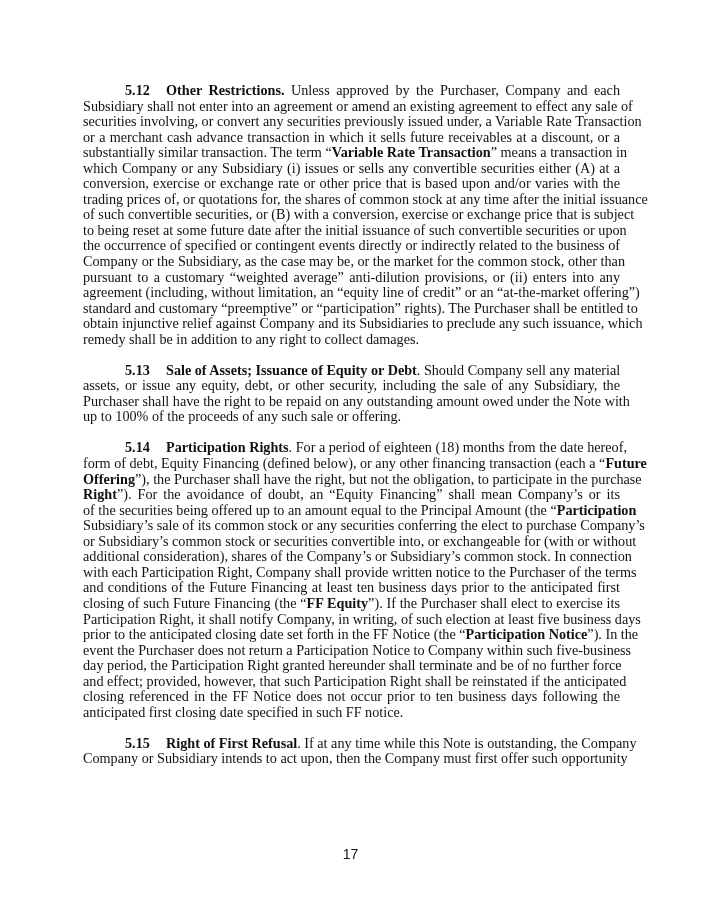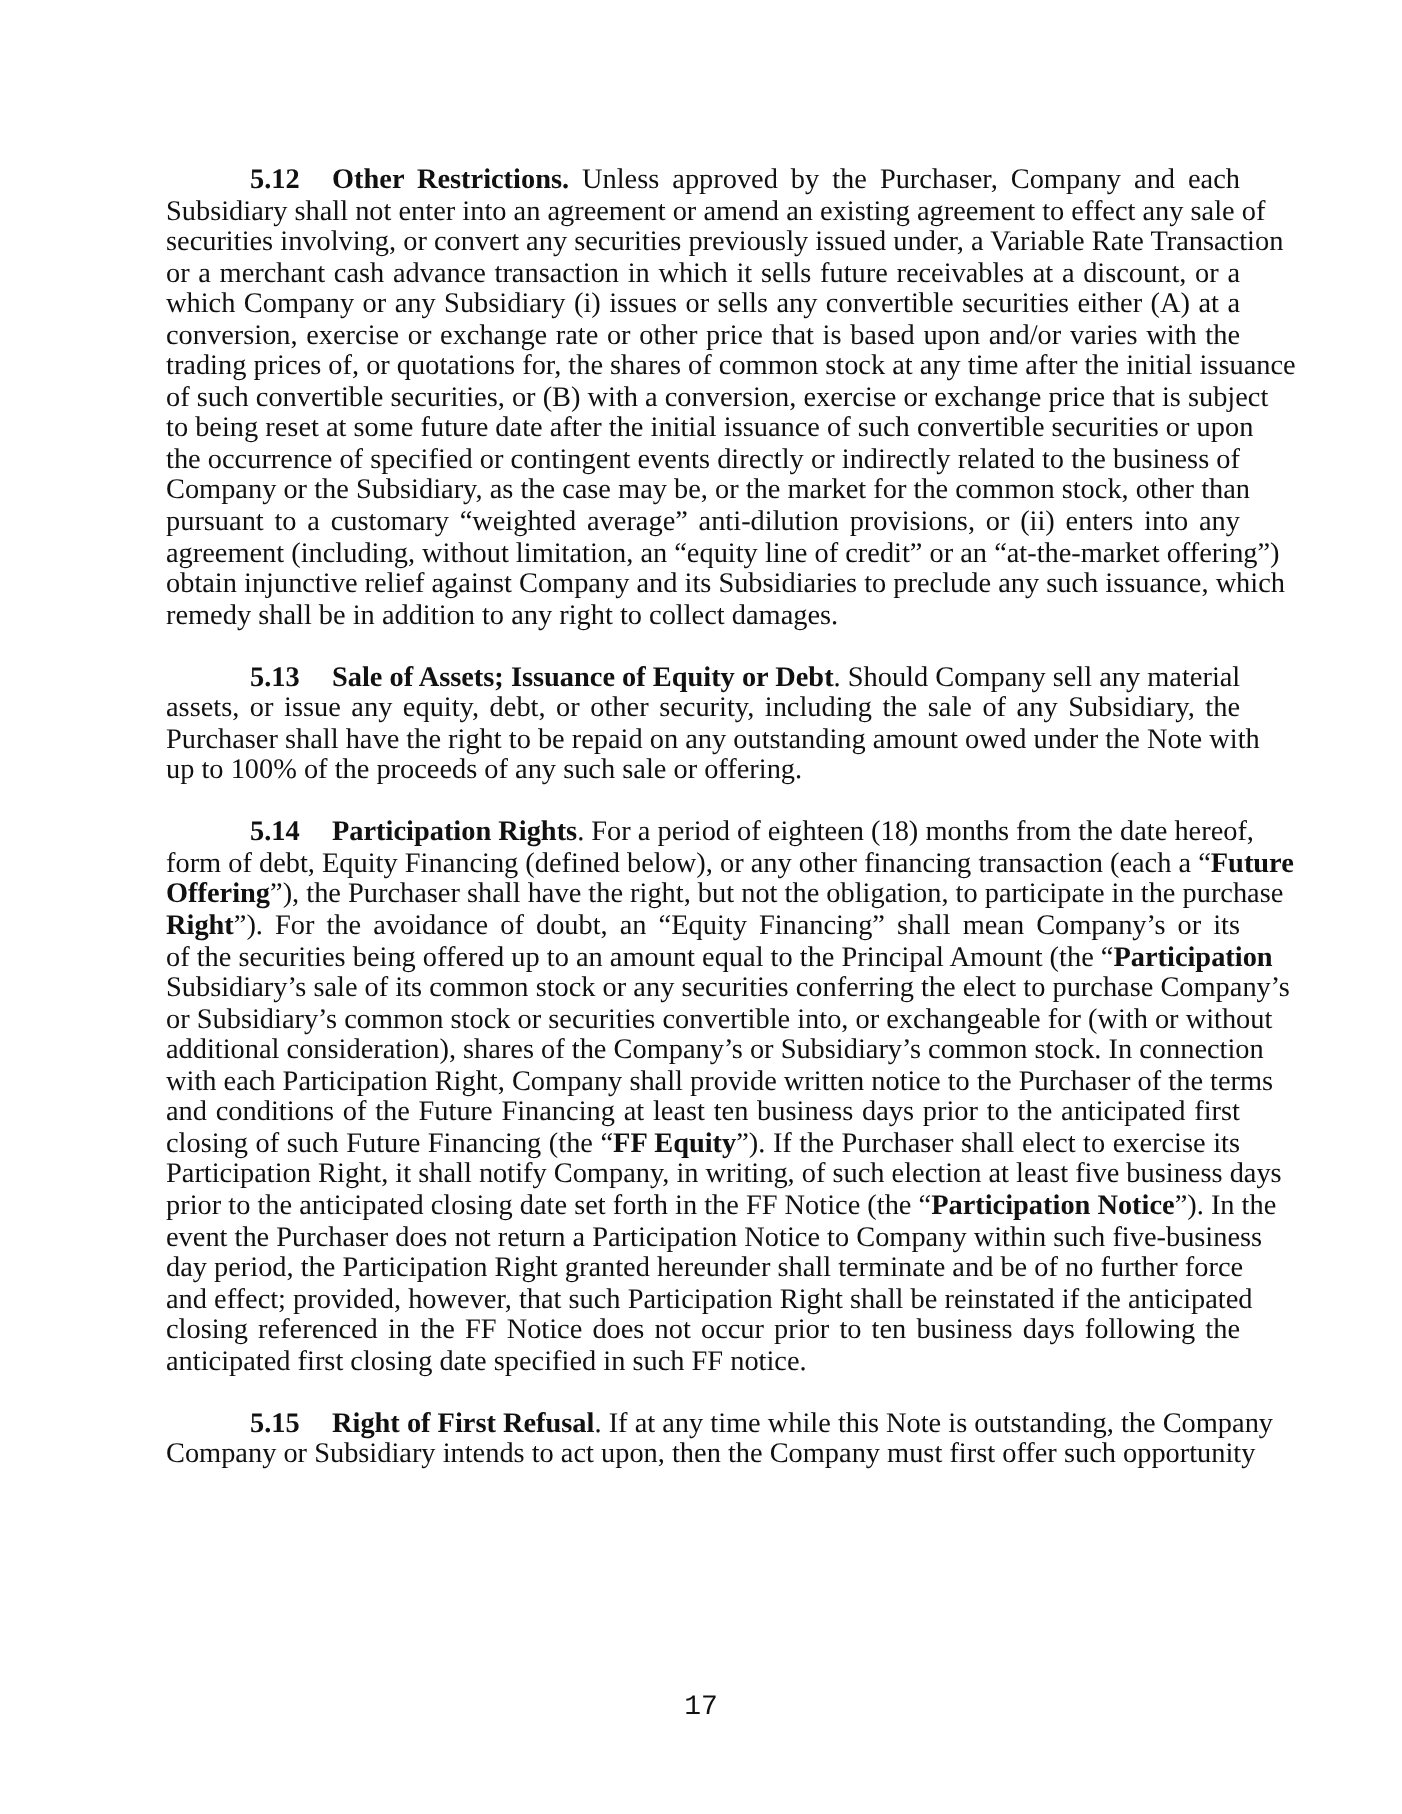--- a/index.html
+++ b/index.html
@@ -15,42 +15,44 @@
   .section { margin: 0 0 15.5px 0; }
   .line {
     display: block; text-align: justify; text-align-last: justify;
     white-space: nowrap; height: 15.55px; overflow: visible;
   }
   .line.last { text-align-last: left; }
   .num { font-weight: bold; display: inline-block; margin-left: 42px; width: 41px; }
   b { font-weight: bold; }
   .page-number {
     position: absolute; top: 846px; left: 0; width: 701px; text-align: center;
-    font-family: Liberation Mono, monospace; font-size: 14px; color: #111;
+    font-family: Liberation Sans, sans-serif; font-size: 14px; color: #111;
   }
 </style>
 </head>
 <body>
 
 <div class="page">
   <div class="content" id="content">
       <div class="section">
         <span class="line"><span class="num">5.12</span><b>Other Restrictions.</b><span> Unless approved by the Purchaser, Company and each</span></span>
         <span class="line"><span>Subsidiary shall not enter into an agreement or amend an existing agreement to effect any sale of</span></span>
         <span class="line"><span>securities involving, or convert any securities previously issued under, a Variable Rate Transaction</span></span>
         <span class="line"><span>or a merchant cash advance transaction in which it sells future receivables at a discount, or a</span></span>
+        <span class="line"><span>substantially similar transaction.  The term “</span><b>Variable Rate Transaction</b><span>” means a transaction in</span></span>
         <span class="line"><span>which Company or any Subsidiary (i) issues or sells any convertible securities either (A) at a</span></span>
         <span class="line"><span>conversion, exercise or exchange rate or other price that is based upon and/or varies with the</span></span>
         <span class="line"><span>trading prices of, or quotations for, the shares of common stock at any time after the initial issuance</span></span>
         <span class="line"><span>of such convertible securities, or (B) with a conversion, exercise or exchange price that is subject</span></span>
         <span class="line"><span>to being reset at some future date after the initial issuance of such convertible securities or upon</span></span>
         <span class="line"><span>the occurrence of specified or contingent events directly or indirectly related to the business of</span></span>
         <span class="line"><span>Company or the Subsidiary, as the case may be, or the market for the common stock, other than</span></span>
         <span class="line"><span>pursuant to a customary “weighted average” anti-dilution provisions, or (ii) enters into any</span></span>
         <span class="line"><span>agreement (including, without limitation, an “equity line of credit” or an “at-the-market offering”)</span></span>
+        <span class="line"><span>standard and customary “preemptive” or “participation” rights). The Purchaser shall be entitled to</span></span>
         <span class="line"><span>obtain injunctive relief against Company and its Subsidiaries to preclude any such issuance, which</span></span>
         <span class="line last"><span>remedy shall be in addition to any right to collect damages.</span></span>
       </div>
       <div class="section">
         <span class="line"><span class="num">5.13</span><b>Sale of Assets; Issuance of Equity or Debt</b><span>. Should Company sell any material</span></span>
         <span class="line"><span>assets, or issue any equity, debt, or other security, including the sale of any Subsidiary, the</span></span>
         <span class="line"><span>Purchaser shall have the right to be repaid on any outstanding amount owed under the Note with</span></span>
         <span class="line last"><span>up to 100% of the proceeds of any such sale or offering.</span></span>
       </div>
       <div class="section">

